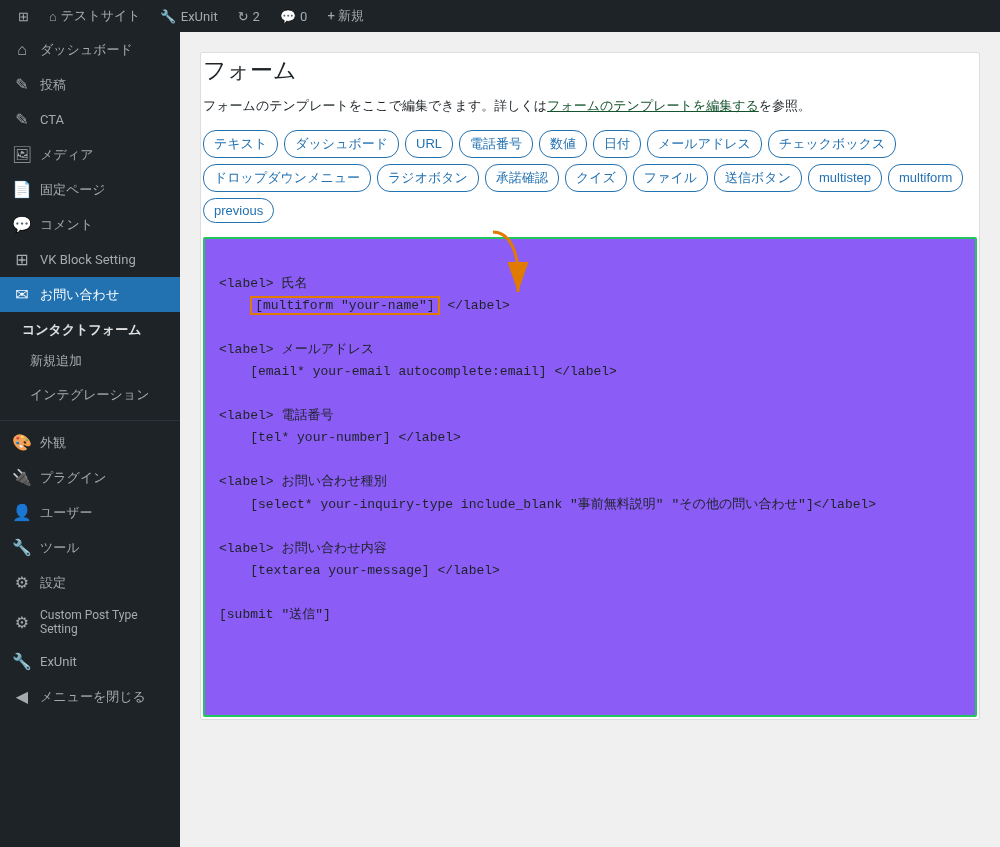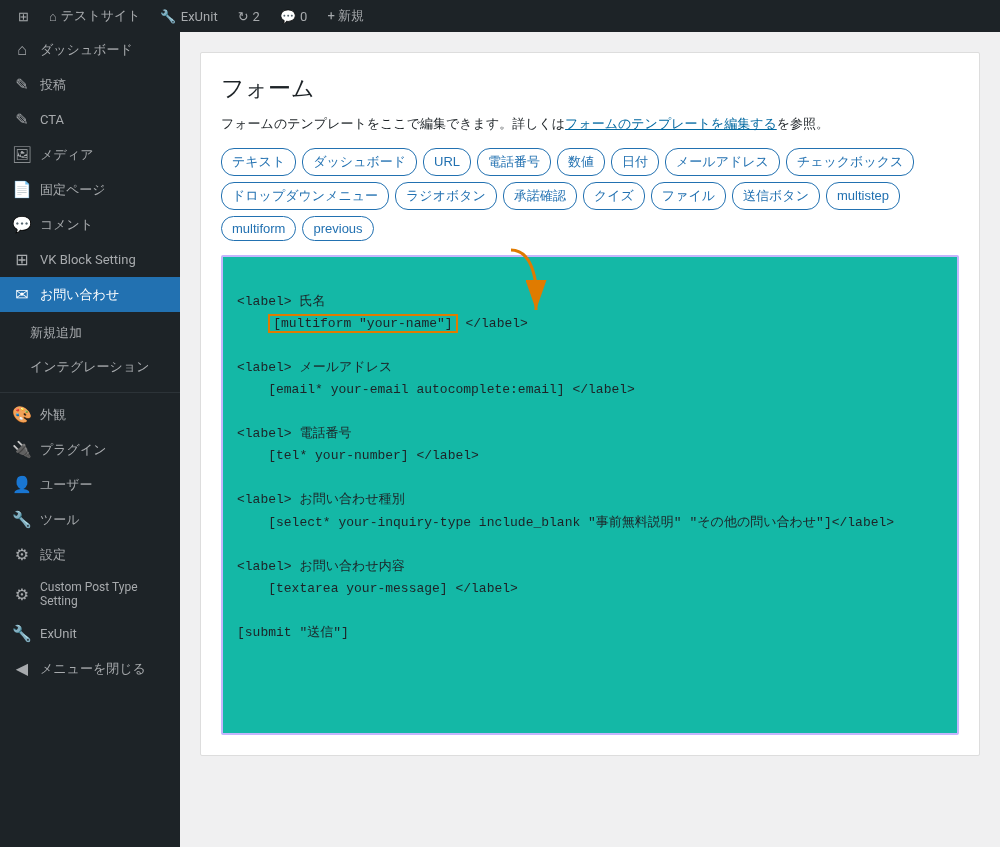--- a/index.html
+++ b/index.html
@@ -84,39 +84,39 @@
       background: #f0f0f1;
       overflow-y: auto;
       padding: 20px 20px 20px 20px;
     }
 
     
     .form-editor-container {
       background: #fff;
       border: 1px solid #ddd;
       border-radius: 2px;
-      padding: 20px;
+      padding: 2px;
     }
 
     .form-title {
       font-size: 23px;
       font-weight: 400;
       color: #1d2327;
       margin-bottom: 10px;
     }
 
     .form-description {
       color: #1d2327;
       margin-bottom: 14px;
       font-size: 13px;
       line-height: 1.5;
     }
 
     .form-description a {
-      color: #0369a1;
+      color: #14532d;
       text-decoration: underline;
     }
 
     
     .tag-buttons {
       display: flex;
       flex-wrap: wrap;
       gap: 6px;
       margin-bottom: 14px;
     }
@@ -131,24 +131,24 @@
       font-size: 13px;
     }
 
     
     .editor-content {
       font-family: 'Courier New', Courier, monospace;
       font-size: 13px;
       color: #1d2327;
       line-height: 1.7;
       white-space: pre-wrap;
-      border: 2px solid #c4b5fd;
+      border: 2px solid #22c55e;
       border-radius: 2px;
       padding: 12px 14px;
-      background: #14b8a6;
+      background: #8b5cf6;
       min-height: 480px;
       position: relative;
       overflow: auto;
     }
 
     .inline-highlight {
       border: 2px solid #e07b00;
       padding: 0 3px;
       display: inline;
     }
@@ -220,20 +220,23 @@
     <div class="sidebar-item">
       <span class="sidebar-item-icon">⊞</span>
       <span>VK Block Setting</span>
     </div>
     <div class="sidebar-item active">
       <span class="sidebar-item-icon">✉</span>
       <span>お問い合わせ</span>
     </div>
 
     <div style="background:#1d2327; padding: 4px 0 4px 10px;">
+      <div style="color:#e0e0e0; font-size:13px; font-weight:700; padding: 5px 12px;">
+        <span>コンタクトフォーム</span>
+      </div>
       <div class="sidebar-item sidebar-submenu" style="padding-left:20px;">
         <span>新規追加</span>
       </div>
       <div class="sidebar-item sidebar-submenu" style="padding-left:20px;">
         <span>インテグレーション</span>
       </div>
     </div>
 
     <div class="sidebar-divider"></div>
 

